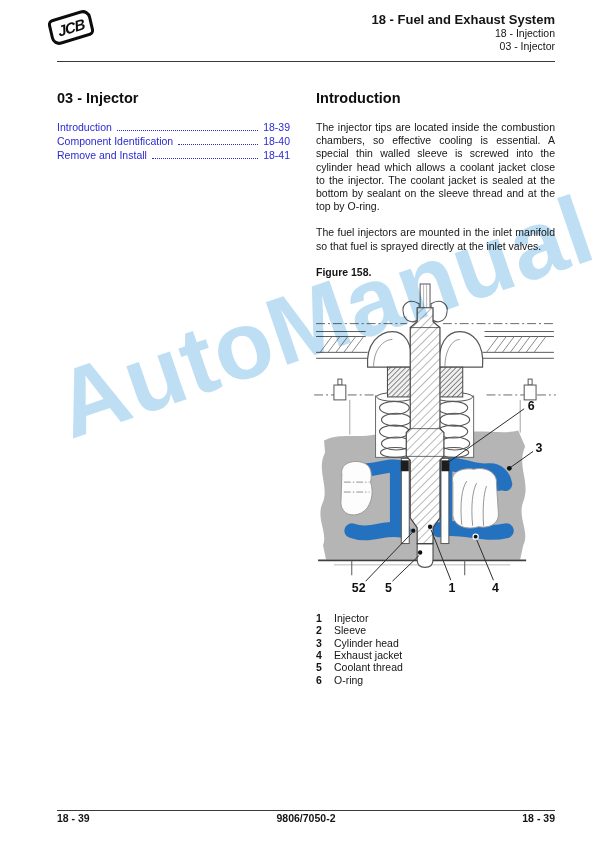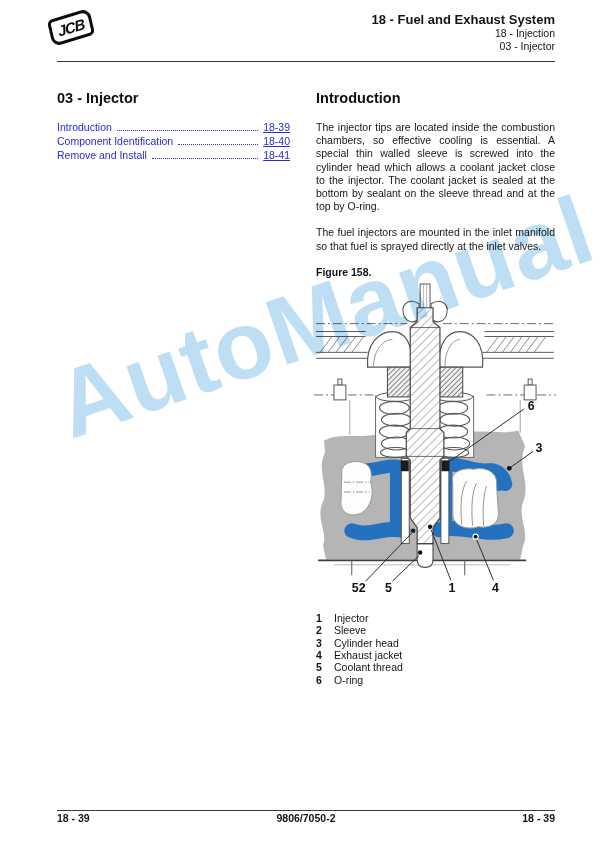--- a/index.html
+++ b/index.html
@@ -30,21 +30,21 @@
   }
   
   .main { position:absolute; left:57px; top:90px; width:498px; display:flex; gap:26px; z-index:2; }
   .col-left  { width:233px; flex:none; }
   .col-right { width:239px; flex:none; }
   h2.section { font-size:14.5px; font-weight:bold; line-height:17px; margin-bottom:14px; color:#0e0e0e; }
   
   .toc { margin-top:2px; }
   .toc-row { display:flex; align-items:baseline; color:#2a2ad2; font-size:10.5px; line-height:13.8px; cursor:pointer; }
   .toc-leader { flex:1; border-bottom:1.6px dotted #2a2ad2; margin:0 5px 2px 5px; }
-  .toc-page { white-space:nowrap;text-decoration:underline; }
+  .toc-page { white-space:nowrap; }
   
   .para { font-size:10.5px; line-height:13.2px; text-align:justify; margin-bottom:13px; color:#161616; }
   .fig-caption { text-align:left; font-size:10.5px; font-weight:bold; margin:6px 0 4px 0; }
   
   .figure-box { width:244px; margin-left:-3px; }
   svg text.callout { font-family:"Liberation Sans", sans-serif; font-size:12.5px; font-weight:bold; fill:#0f0f0f; }
   
   .legend { margin-top:4px; }
   .legend-row { display:flex; font-size:10.5px; line-height:12.4px; }
   .legend-num { width:18px; font-weight:bold; flex:none; }

